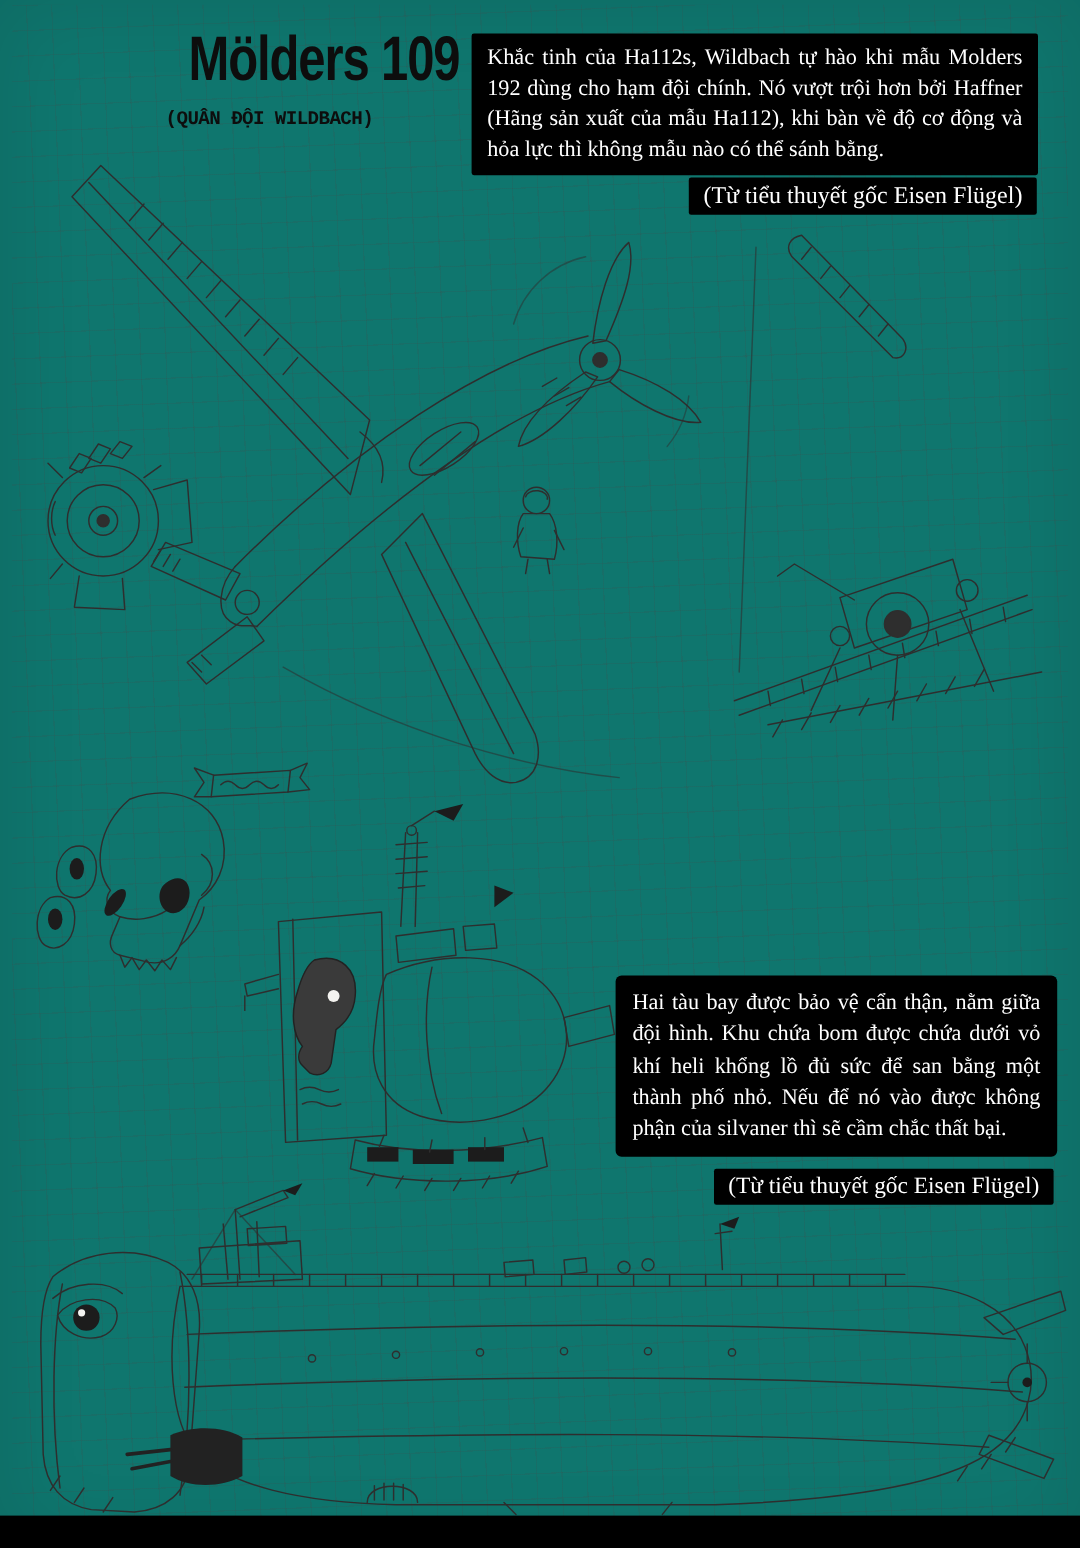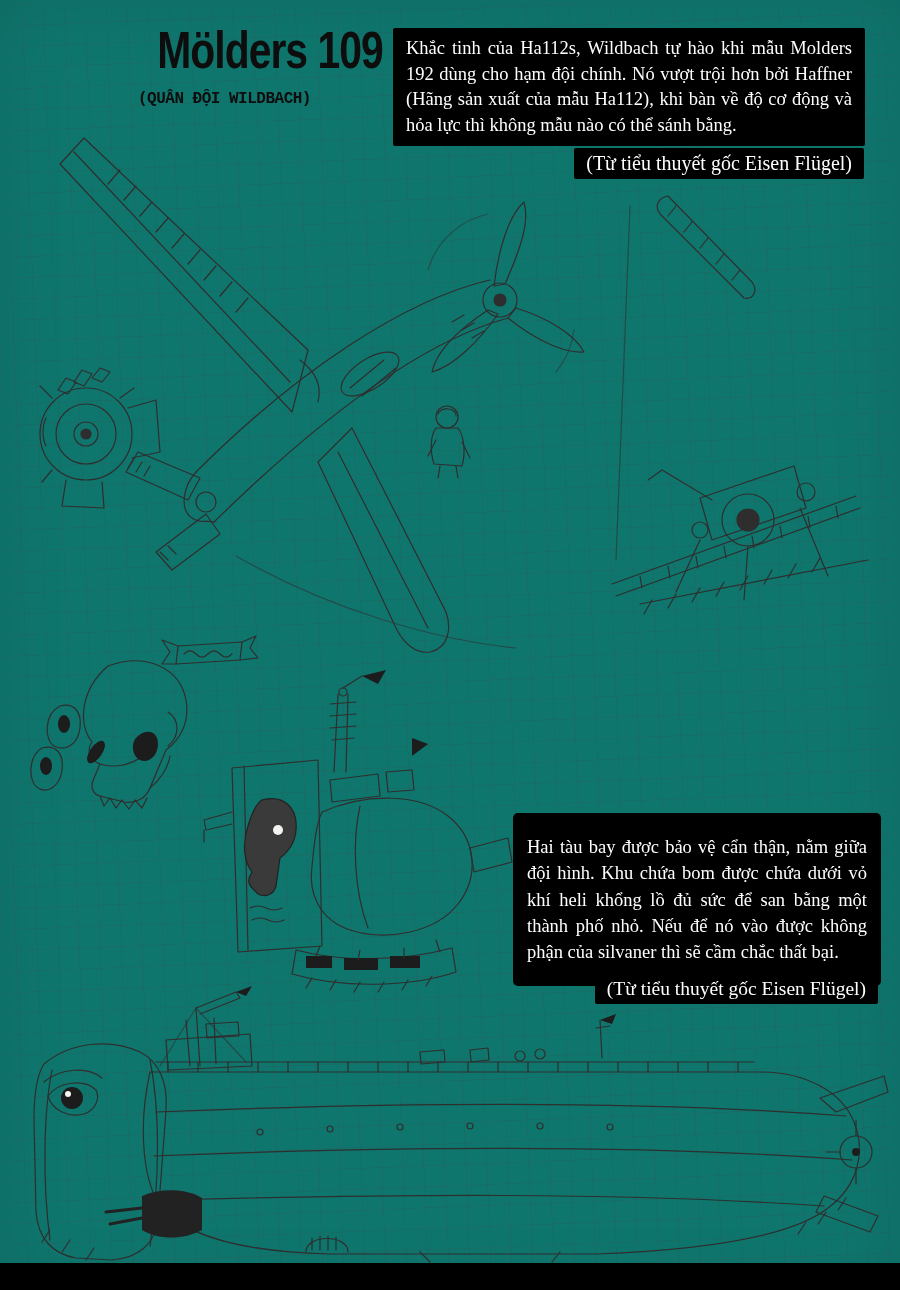--- a/index.html
+++ b/index.html
@@ -29,21 +29,21 @@
     text-align:left;color:#0d0d0d;
     font-family:Liberation Mono, monospace;font-weight:700;font-size:16px;
     letter-spacing:-0.5px;white-space:nowrap;
   }
   .caption{
     position:absolute;background:#000;color:#fff;border-radius:2px;
   }
   .caption-top{left:393px;top:28px;width:446px;padding:8px 13px;
     font-size:18.5px;line-height:1.38;text-align:justify;}
   .attr-top{right:36px;top:148px;padding:4px 12px;font-size:20px;white-space:nowrap;}
-  .caption-mid{left:513px;top:813px;width:340px;padding:21px 14px;
+  .caption-mid{left:513px;top:813px;width:340px;padding:10px 14px;
     font-size:18.5px;line-height:1.42;text-align:justify;border-radius:5px;}
   .attr-mid{right:22px;top:974px;padding:4px 12px;font-size:19.5px;white-space:nowrap;}
   .bottom-bar{position:absolute;left:0;top:1263px;width:900px;height:27px;background:#000;}
   svg.art{position:absolute;left:0;top:0;pointer-events:none;}
 </style>
 </head>
 <body>
 
 <div class="page">
 

